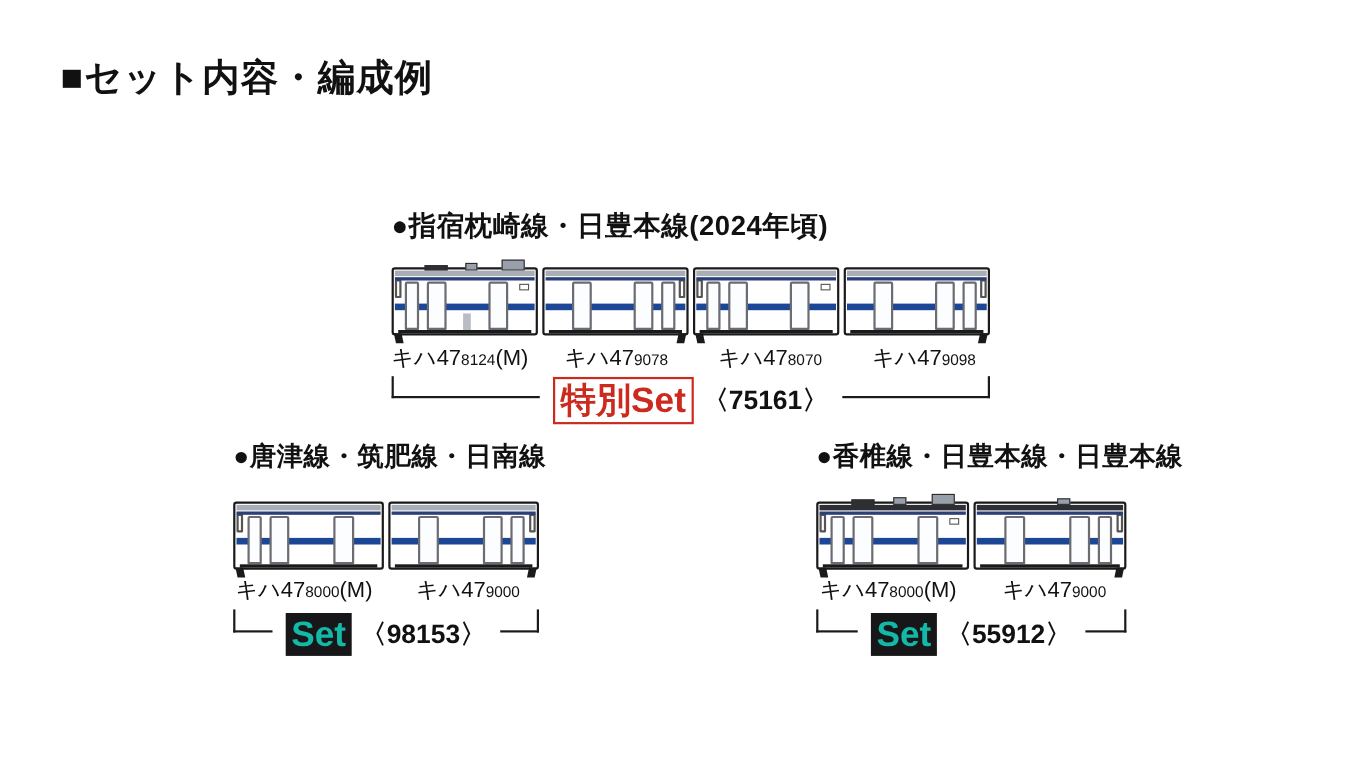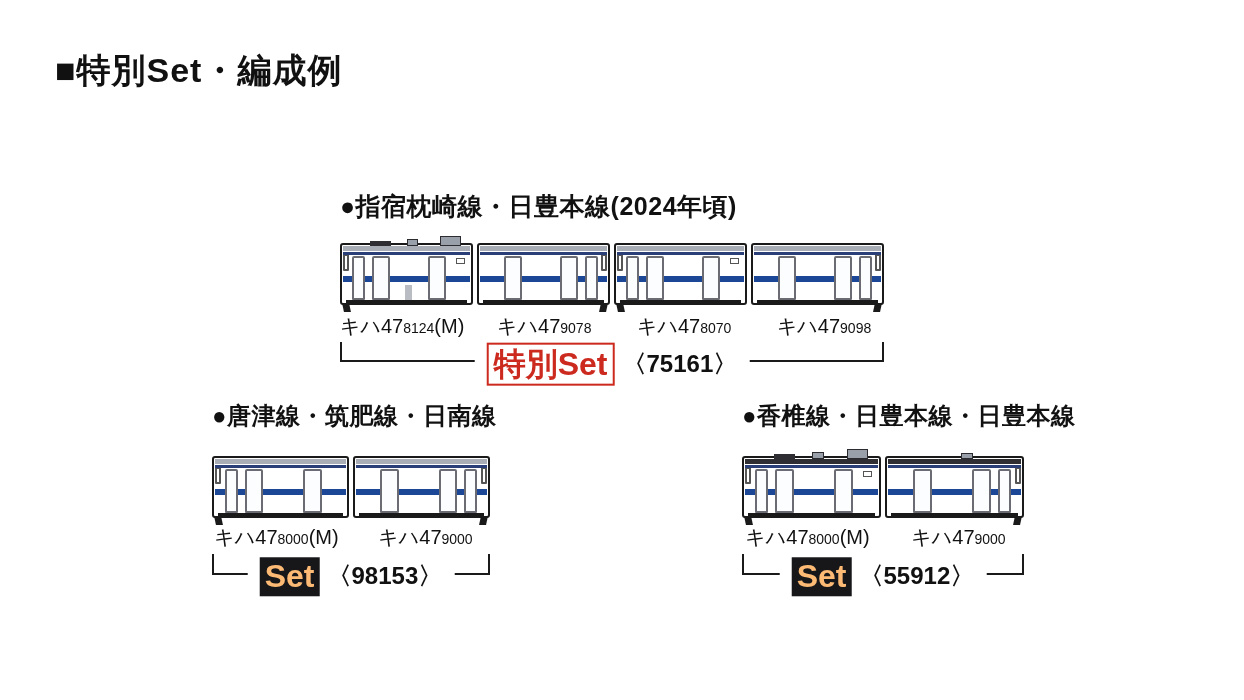--- a/index.html
+++ b/index.html
@@ -7,21 +7,21 @@
     --blue-stripe:#1c4796; --badge-red:#cc2a1e; --badge-black:#17171a; --text:#111111;
   }
   *{box-sizing:border-box}
   html,body{margin:0;padding:0;background:#fff}
   body{width:1244px;height:700px;font-family:"Liberation Sans","DejaVu Sans",sans-serif;color:var(--text)}
   .canvas{position:relative;width:1244px;height:700px;background:#fff;overflow:hidden}
 
   .header{position:absolute;left:55px;top:48px;margin:0;font-size:34px;font-weight:bold;letter-spacing:1px;white-space:nowrap}
 
   .set{position:absolute}
-  .set-top{left:340px;top:192px;width:544px}
+  .set-top{left:356px;top:192px;width:544px}
   .set-bl{left:212px;top:402px;width:278px}
   .set-br{left:742px;top:402px;width:282px}
 
   .line-title{font-size:25px;line-height:1.15;font-weight:600;white-space:nowrap;letter-spacing:.5px}
   .set-bl .line-title,.set-br .line-title{font-size:24px}
 
   .train-row{display:flex;gap:4px;margin-top:22px}
   .set-bl .train-row,.set-br .train-row{margin-top:26px}
   .car{position:relative;height:62px;background:#fff;border:2px solid var(--outline);border-radius:3px}
   .set-top .car{width:133px}
@@ -60,29 +60,29 @@
   .set-top .car-label{width:133px}
   .set-bl .car-label{width:137px}
   .set-br .car-label{width:139px}
   .car-label .sub{font-size:14px}
 
   .bracket{position:relative;margin-top:4px;height:20px;border-left:2.5px solid var(--outline);border-right:2.5px solid var(--outline);border-bottom:2.5px solid var(--outline)}
   .set-bl .bracket,.set-br .bracket{margin-top:5px;height:21px}
   .set-tag{position:absolute;left:50%;bottom:0;transform:translate(-50%,60%);background:#fff;padding:0 12px;display:flex;align-items:center;gap:8px;white-space:nowrap}
   .badge{font-weight:bold;font-size:32px;line-height:1.15;padding:1px 5px}
   .badge-red{color:var(--badge-red);border:2px solid var(--badge-red);background:#fff}
-  .badge-black{color:#fdba74;background:var(--badge-black)}
+  .badge-black{color:#14b8a6;background:var(--badge-black)}
   .setno{font-size:24px;font-weight:600}
 </style>
 </head>
 <body>
 
 <div class="canvas">
 
-  <h1 class="header">■特別Set・編成例</h1>
+  <h1 class="header">■セット内容・編成例</h1>
 
   <section class="set set-top">
     <div class="line-title">●指宿枕崎線・日豊本線(2024年頃)</div>
     <div class="train-row">
       <div class="car cab-left">
         <div class="roofbox rb-a"></div>
         <div class="roofbox rb-b"></div>
         <div class="roofbox rb-c"></div>
         <div class="roofband"></div>
         <div class="topline"></div>

